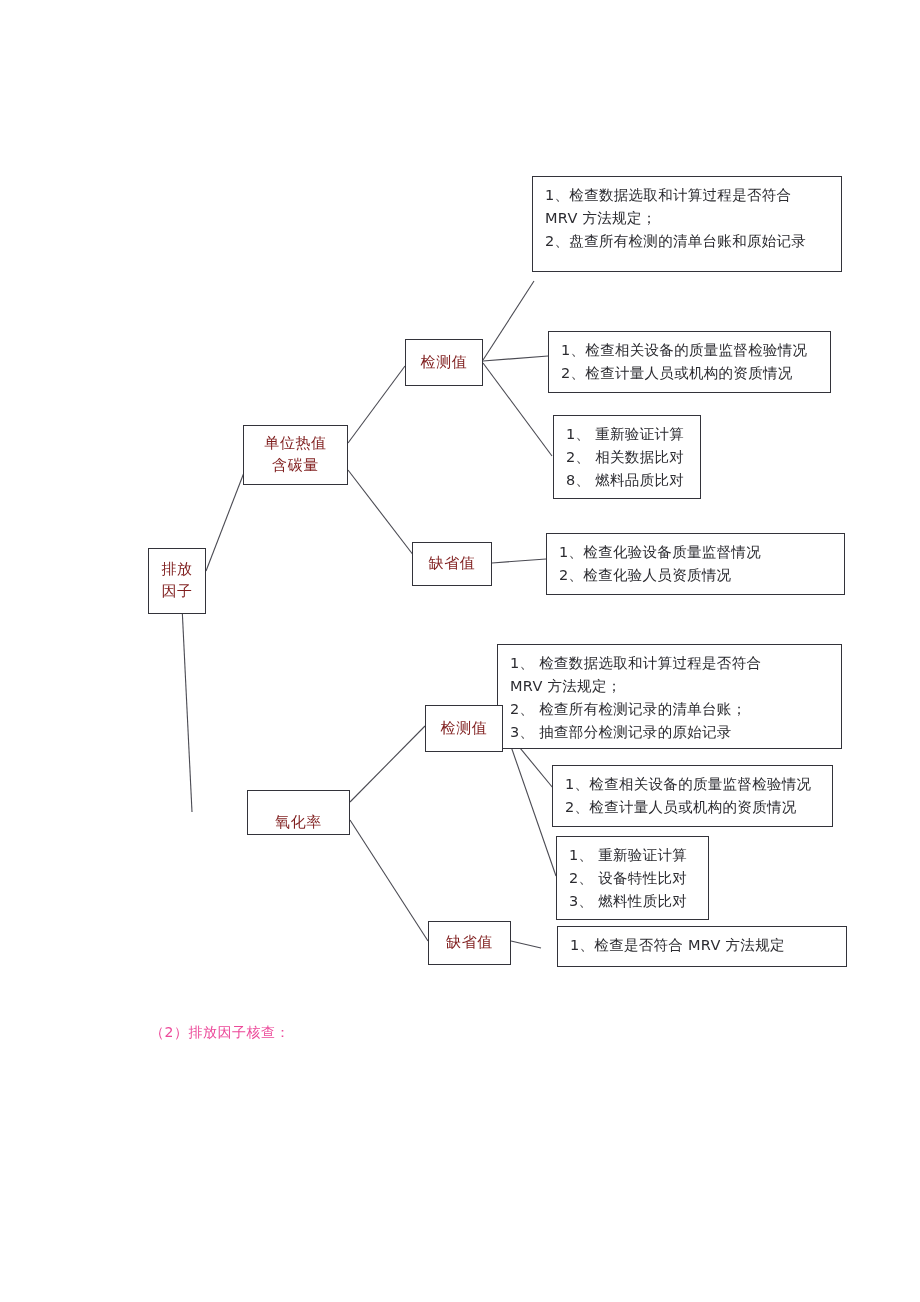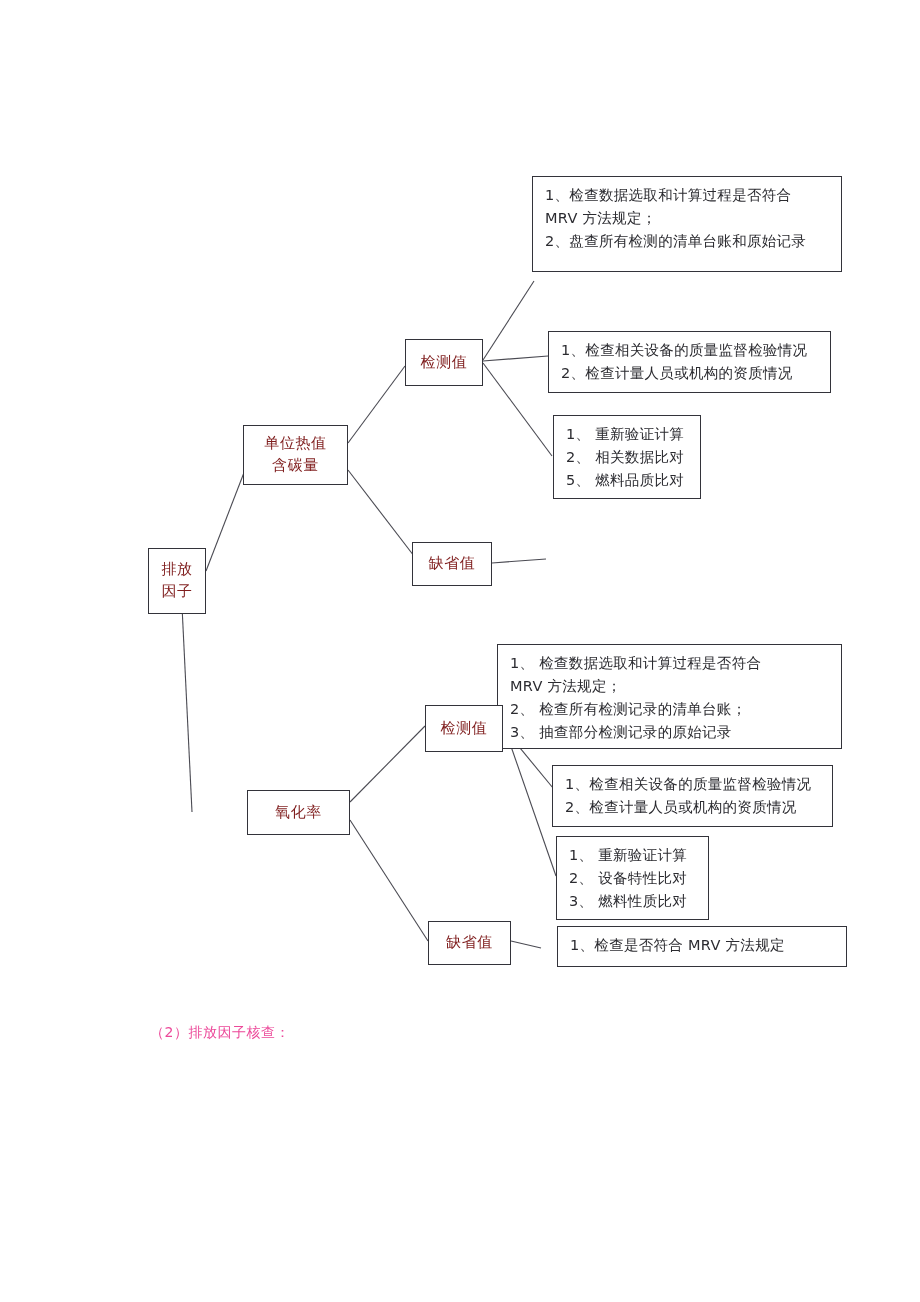--- a/index.html
+++ b/index.html
@@ -82,21 +82,21 @@
     color: #ec4899;
     letter-spacing: 0.5px;
     white-space: nowrap;
     z-index: 3;
   }
   
   #node-emission-factor { left: 148px; top: 548px; width: 58px;  height: 66px; }
   #node-carbon-content  { left: 243px; top: 425px; width: 105px; height: 60px; }
   #node-measured-upper  { left: 405px; top: 339px; width: 78px;  height: 47px; }
   #node-default-upper   { left: 412px; top: 542px; width: 80px;  height: 44px; }
-  #node-oxidation-rate  { left: 247px; top: 790px; width: 103px; height: 45px; }
+  #node-oxidation-rate  { left: 247px; top: 790px; width: 103px; height: 45px; justify-content: flex-end; }
   #node-measured-lower  { left: 425px; top: 705px; width: 78px;  height: 47px; }
   #node-default-lower   { left: 428px; top: 921px; width: 83px;  height: 44px; }
   
   #box-measured-upper-1 { left: 532px; top: 176px; width: 310px; height: 96px; }
   #box-measured-upper-2 { left: 548px; top: 331px; width: 283px; height: 62px; }
   #box-measured-upper-3 { left: 553px; top: 415px; width: 148px; height: 84px; }
   #box-default-upper-1  { left: 546px; top: 533px; width: 299px; height: 62px; }
   #box-measured-lower-1 { left: 497px; top: 644px; width: 345px; height: 105px; }
   #box-measured-lower-2 { left: 552px; top: 765px; width: 281px; height: 62px; }
   #box-measured-lower-3 { left: 556px; top: 836px; width: 153px; height: 84px; }
@@ -170,21 +170,25 @@
       <div class="row">MRV 方法规定；</div>
       <div class="row">2、盘查所有检测的清单台账和原始记录</div>
     </div>
   <div class="textbox" id="box-measured-upper-2">
       <div class="row">1、检查相关设备的质量监督检验情况</div>
       <div class="row">2、检查计量人员或机构的资质情况</div>
     </div>
   <div class="textbox" id="box-measured-upper-3">
       <div class="row">1、 重新验证计算</div>
       <div class="row">2、 相关数据比对</div>
-      <div class="row">5、 燃料品质比对</div>
+      <div class="row">8、 燃料品质比对</div>
+    </div>
+  <div class="textbox" id="box-default-upper-1">
+      <div class="row">1、检查化验设备质量监督情况</div>
+      <div class="row">2、检查化验人员资质情况</div>
     </div>
   <div class="textbox dense" id="box-measured-lower-1">
       <div class="row">1、 检查数据选取和计算过程是否符合</div>
       <div class="row">MRV 方法规定；</div>
       <div class="row">2、 检查所有检测记录的清单台账；</div>
       <div class="row">3、 抽查部分检测记录的原始记录</div>
     </div>
   <div class="textbox" id="box-measured-lower-2">
       <div class="row">1、检查相关设备的质量监督检验情况</div>
       <div class="row">2、检查计量人员或机构的资质情况</div>

